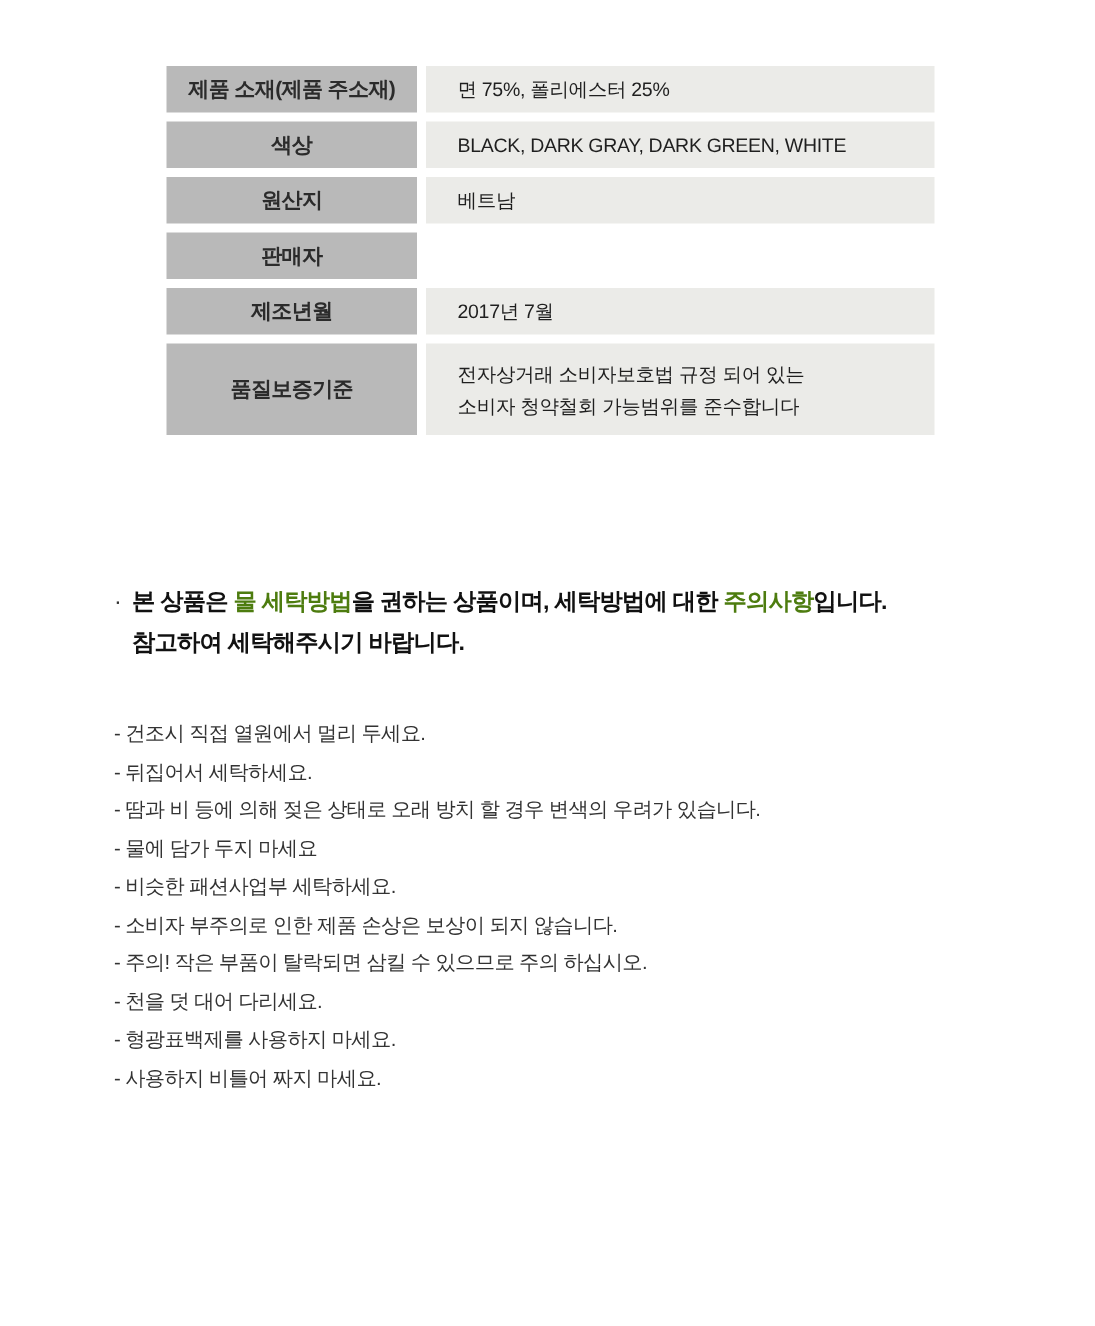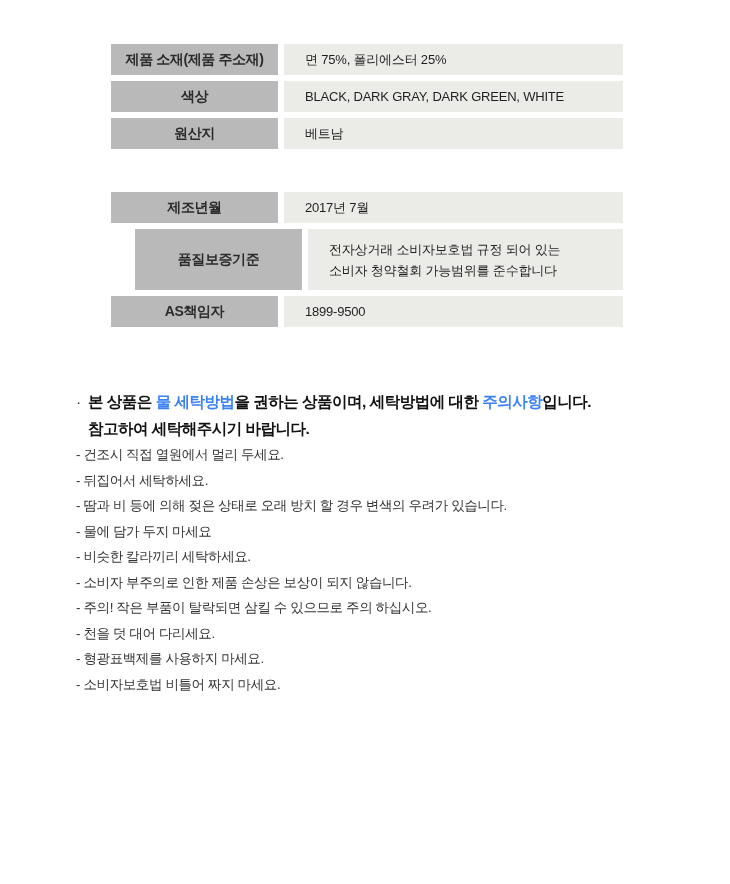--- a/index.html
+++ b/index.html
@@ -21,21 +21,21 @@
     width: 512px;
     display: flex;
     flex-direction: column;
     gap: 6px;
   }
   .info-row {
     display: flex;
     gap: 6px;
     min-height: 31px;
   }
-  .info-row.tall { min-height: 61px; margin-left: 24px; }
+  .info-row.tall { min-height: 61px; }
   .info-label {
     width: 167px;
     flex: 0 0 167px;
     background: #b9b9b9;
     color: #2b2b2b;
     font-weight: bold;
     font-size: 14px;
     letter-spacing: -0.4px;
     display: flex;
     align-items: center;
@@ -69,23 +69,24 @@
     font-weight: bold;
     color: #111111;
     letter-spacing: -0.5px;
     line-height: 27px;
   }
   .care-bullet {
     flex: 0 0 12px;
     font-weight: normal;
     color: #333333;
   }
-  .red { color: #3b82f6; }
+  .red { color: #4d7c0f; }
   .care-list {
     list-style: none;
+    margin-top: 34px;
     padding-left: 0;
   }
   .care-list li {
     font-size: 13.5px;
     color: #333333;
     letter-spacing: -0.4px;
     line-height: 25.5px;
     white-space: nowrap;
   }
 </style>
@@ -99,49 +100,46 @@
   </div>
   <div class="info-row">
     <div class="info-label">색상</div>
     <div class="info-value">BLACK, DARK GRAY, DARK GREEN, WHITE</div>
   </div>
   <div class="info-row">
     <div class="info-label">원산지</div>
     <div class="info-value">베트남</div>
   </div>
   <div class="info-row">
+    <div class="info-label">판매자</div>
   </div>
   <div class="info-row">
     <div class="info-label">제조년월</div>
     <div class="info-value">2017년 7월</div>
   </div>
   <div class="info-row tall">
     <div class="info-label">품질보증기준</div>
     <div class="info-value">전자상거래 소비자보호법 규정 되어 있는
 소비자 청약철회 가능범위를 준수합니다</div>
-  </div>
-  <div class="info-row">
-    <div class="info-label">AS책임자</div>
-    <div class="info-value">1899-9500</div>
   </div>
 </div>
 
 <div class="care-section">
   <div class="care-heading">
     <span class="care-bullet">·</span>
     <div>
       <div><span>본 상품은 </span><span class="red">물 세탁방법</span><span>을 권하는 상품이며, 세탁방법에 대한 </span><span class="red">주의사항</span><span>입니다.</span></div>
       <div>참고하여 세탁해주시기 바랍니다.</div>
     </div>
   </div>
   <ul class="care-list">
     <li>- 건조시 직접 열원에서 멀리 두세요.</li>
     <li>- 뒤집어서 세탁하세요.</li>
     <li>- 땀과 비 등에 의해 젖은 상태로 오래 방치 할 경우 변색의 우려가 있습니다.</li>
     <li>- 물에 담가 두지 마세요</li>
-    <li>- 비슷한 칼라끼리 세탁하세요.</li>
+    <li>- 비슷한 패션사업부 세탁하세요.</li>
     <li>- 소비자 부주의로 인한 제품 손상은 보상이 되지 않습니다.</li>
     <li>- 주의! 작은 부품이 탈락되면 삼킬 수 있으므로 주의 하십시오.</li>
     <li>- 천을 덧 대어 다리세요.</li>
     <li>- 형광표백제를 사용하지 마세요.</li>
-    <li>- 소비자보호법 비틀어 짜지 마세요.</li>
+    <li>- 사용하지 비틀어 짜지 마세요.</li>
   </ul>
 </div>
 
 </body></html>

